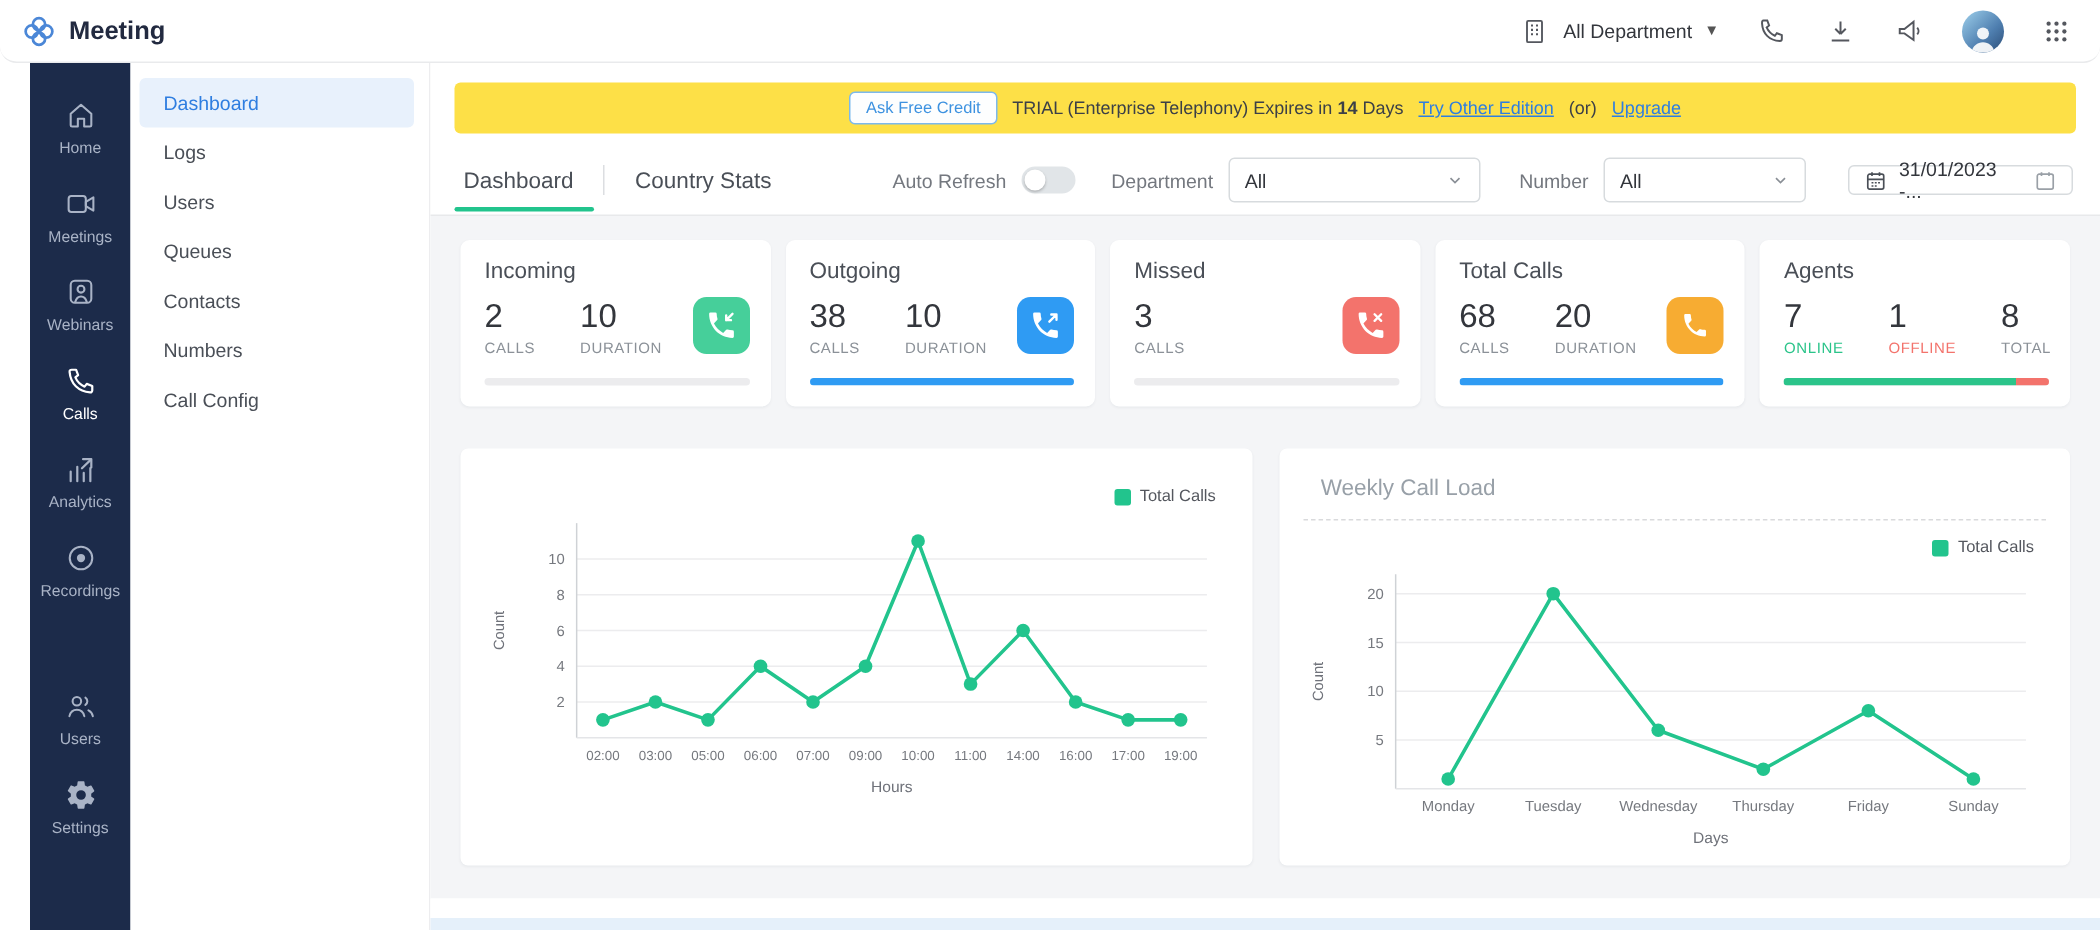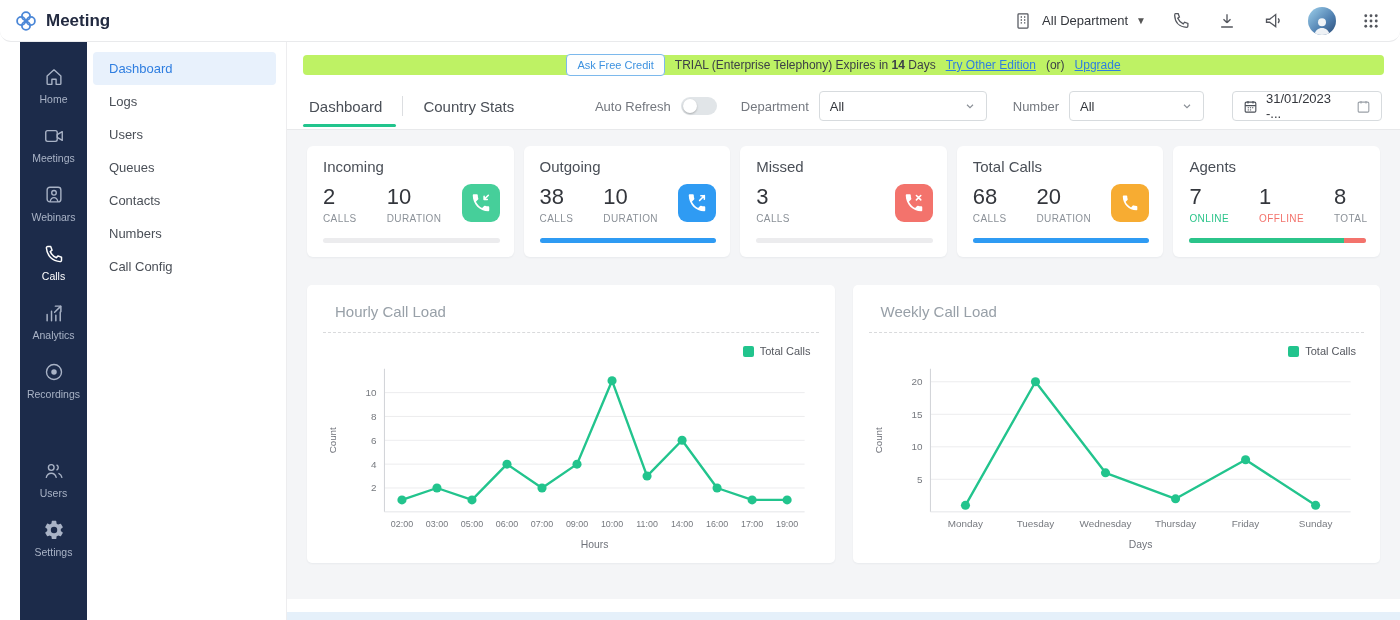--- a/index.html
+++ b/index.html
@@ -30,39 +30,39 @@
 
   
   .submenu { width:200px; background:#fff; border-right:1px solid #ededef; padding-top:10px; flex-shrink:0; }
   .sm-item { font-size:13px; color:#4a4f57; padding:9px 16px; margin:0 10px 0 6px; border-radius:4px; cursor:pointer; }
   .sm-item.active { background:#e8f1fc; color:#2f7ee0; }
 
   
   .main { flex:1; background:#fff; display:flex; flex-direction:column; min-width:0; }
 
   .banner-wrap { padding:13px 16px 8px 16px; }
-  .banner { background:#bef264; border-radius:4px; height:20px; display:flex; align-items:center; justify-content:center; gap:10px; font-size:12px; color:#3c4047; }
+  .banner { background:#fde047; border-radius:4px; height:34px; display:flex; align-items:center; justify-content:center; gap:10px; font-size:12px; color:#3c4047; }
   .ask-credit-btn { background:#fdfefe; border:1px solid #7cb9ec; color:#3d92e0; font-size:11px; border-radius:4px; padding:4px 10px; cursor:pointer; font-family:inherit; }
   .banner b { font-weight:700; }
   .banner a { color:#2f7ee0; cursor:pointer; text-decoration:underline; }
   .banner .plain { color:#3c4047; }
 
   .toolbar { height:47px; display:flex; align-items:center; padding:0 18px 0 20px; border-bottom:1px solid #e8e9eb; }
   .tab { font-size:15px; color:#4a4f57; padding:12px 2px; cursor:pointer; position:relative; }
   .tab.active::after { content:""; position:absolute; left:-4px; right:-12px; bottom:0; height:3px; background:#22c48d; border-radius:2px; }
   .tab-divider { width:1px; height:20px; background:#dcdee1; margin:0 18px; }
   .toolbar-right { margin-left:auto; display:flex; align-items:center; gap:10px; }
   .ctl-label { font-size:13px; color:#74787f; }
   .toggle { width:36px; height:18px; border-radius:10px; background:#e1e5e8; position:relative; cursor:pointer; margin-right:14px; }
   .toggle .knob { position:absolute; left:2px; top:2px; width:14px; height:14px; background:#fff; border-radius:50%; box-shadow:0 1px 2px rgba(0,0,0,.25); }
   .select { background:#fff; border:1px solid #d7dbde; border-radius:4px; height:30px; display:flex; align-items:center; padding:0 10px; font-size:13px; color:#33363c; cursor:pointer; justify-content:space-between; }
   .select .chev { color:#8a8f96; margin-left:8px; display:flex; }
   .sel-department { width:168px; margin-right:16px; }
   .sel-number { width:135px; margin-right:18px; }
-  .datepicker { background:#fff; border:1px solid #d7dbde; border-radius:4px; height:30px; display:flex; align-items:center; gap:8px; padding:0 10px; font-size:13px; color:#33363c; cursor:pointer; width:150px; }
+  .datepicker { background:#fff; border:1px solid #d7dbde; border-radius:4px; height:20px; display:flex; align-items:center; gap:8px; padding:0 10px; font-size:13px; color:#33363c; cursor:pointer; width:150px; }
   .datepicker .cal-dark { color:#4a4f57; display:flex; }
   .datepicker .cal-light { color:#9aa0a7; margin-left:auto; display:flex; }
 
   .content { flex:1; background:#f4f5f7; padding:16px 20px 0 20px; overflow:hidden; }
 
   
   .cards-row { display:flex; gap:10px; }
   .stat-card { flex:1; background:#fff; border-radius:6px; box-shadow:0 1px 2px rgba(20,30,50,.05); padding:12px 14px 14px 16px; position:relative; min-width:0; }
   .stat-title { font-size:15px; color:#4a4f57; margin-bottom:10px; }
   .metrics { display:flex; gap:30px; }
@@ -402,21 +402,20 @@
               </div>
             </div>
             <div class="progress">
               <div class="seg" style="width: 87.5%; background: rgb(43, 196, 138);"></div>
               <div class="seg" style="width: 12.5%; background: rgb(243, 115, 108);"></div>
             </div>
           </div>
         </div>
       <div class="charts-row">
           <div class="chart-card">
-            <div class="chart-title">Hourly Call Load</div>
             <div class="chart-legend">
               <span class="legend-swatch" style="background:#22c48d"></span>
               <span class="legend-label">Total Calls</span>
             </div>
             <svg class="chart-svg" viewBox="0 0 500 200" preserveAspectRatio="none" font-family="Liberation Sans, sans-serif">
               <line x1="62" y1="133.66666666666669" x2="486" y2="133.66666666666669" stroke="#ececee" stroke-width="1"></line>
               <text x="54" y="137.16666666666669" text-anchor="end" font-size="10" fill="#76797f">2</text>
               <line x1="62" y1="109.33333333333334" x2="486" y2="109.33333333333334" stroke="#ececee" stroke-width="1"></line>
               <text x="54" y="112.83333333333334" text-anchor="end" font-size="10" fill="#76797f">4</text>
               <line x1="62" y1="85" x2="486" y2="85" stroke="#ececee" stroke-width="1"></line>

